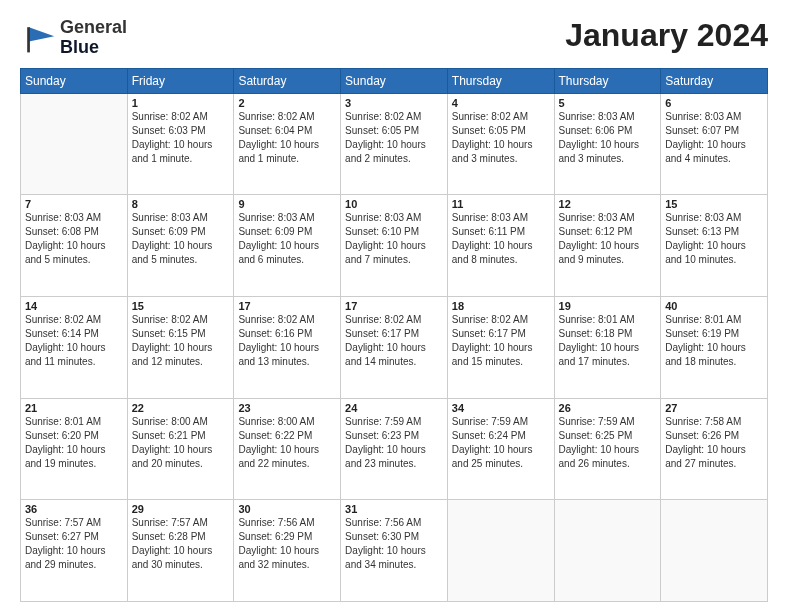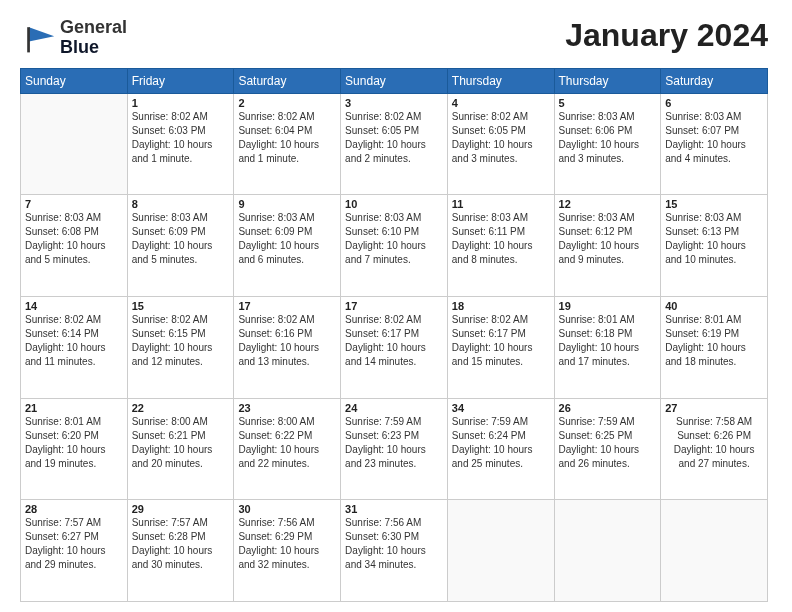--- a/index.html
+++ b/index.html
@@ -311,29 +311,29 @@
           </td>
           <td>
             <span class="day-number">26</span>
             <div class="day-info" style="white-space: pre-line;">Sunrise: 7:59 AM
 Sunset: 6:25 PM
 Daylight: 10 hours
 and 26 minutes.</div>
           </td>
           <td>
             <span class="day-number">27</span>
-            <div class="day-info" style="white-space: pre-line; text-align: center;">Sunrise: 7:58 AM
+            <div class="day-info" style="white-space: pre-line;">Sunrise: 7:58 AM
 Sunset: 6:26 PM
 Daylight: 10 hours
 and 27 minutes.</div>
           </td>
         </tr>
         <tr>
           <td>
-            <span class="day-number">28</span>
+            <span class="day-number">36</span>
             <div class="day-info" style="white-space: pre-line;">Sunrise: 7:57 AM
 Sunset: 6:27 PM
 Daylight: 10 hours
 and 29 minutes.</div>
           </td>
           <td>
             <span class="day-number">29</span>
             <div class="day-info" style="white-space: pre-line;">Sunrise: 7:57 AM
 Sunset: 6:28 PM
 Daylight: 10 hours

